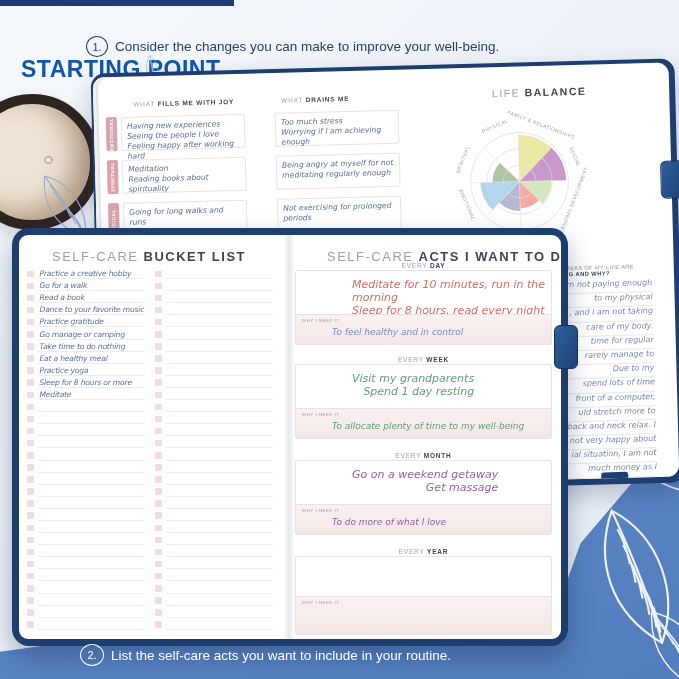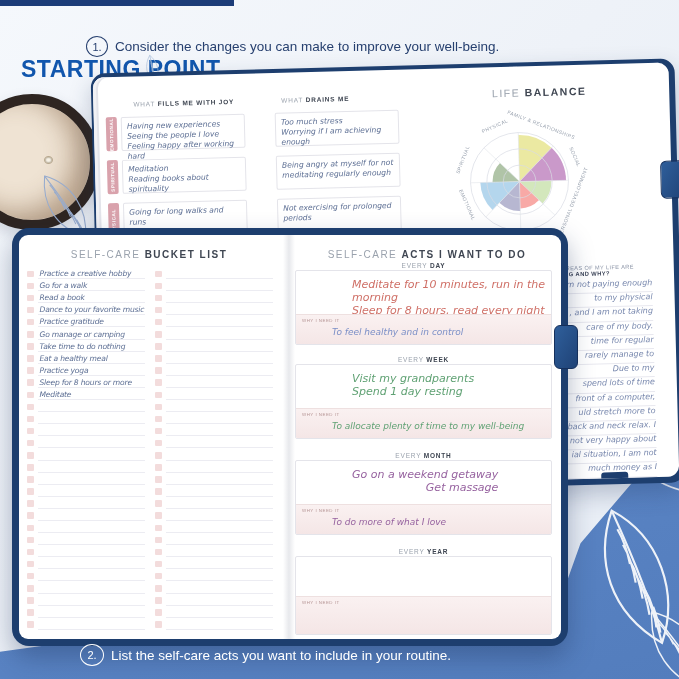--- a/index.html
+++ b/index.html
@@ -47,21 +47,21 @@
   .nb-bottom{left:12px;top:228px;width:556px;height:418px;z-index:3;
              background:#1d3e6e;border-radius:17px;padding:7px;box-sizing:border-box;
              box-shadow:0 12px 26px rgba(25,45,85,.35);}
   .nb-bottom-inner{position:relative;width:100%;height:100%;background:#fff;border-radius:9px;overflow:hidden;}
   .pen-loop-bottom{right:-10px;top:97px;width:24px;height:44px;border-radius:6px;
                    background:linear-gradient(120deg,#2f5f9b,#1f4276);border:1px solid #16305c;box-sizing:border-box;}
   .gutter{left:264px;top:0;width:12px;height:100%;
           background:linear-gradient(90deg,rgba(0,0,0,0) 0%,rgba(60,70,100,.12) 50%,rgba(0,0,0,0) 100%);}
 
   
-  .sec-title{font-size:10px;letter-spacing:1.5px;color:#9aa2ad;text-align:center;white-space:nowrap;}
+  .sec-title{font-size:13px;letter-spacing:1.5px;color:#9aa2ad;text-align:center;white-space:nowrap;}
   .sec-title b{color:#3f4652;font-weight:700;}
   .mini-head{font-size:6.5px;letter-spacing:.8px;color:#9aa2ad;text-align:center;white-space:nowrap;}
   .mini-head b{color:#3f4652;}
   .hand{font-family:"DejaVu Sans",sans-serif;font-style:italic;color:#5d6f94;}
 
   
   .jd-row{display:flex;gap:4px;}
   .jd-tab{width:11px;background:#d9a2ac;border-radius:2px;display:flex;align-items:center;justify-content:center;}
   .jd-tab span{writing-mode:vertical-rl;transform:rotate(180deg);font-size:4.6px;letter-spacing:.6px;color:#fff;font-weight:700;}
   .jd-cell{width:124px;border:1px solid #e4e4ea;border-radius:2px;background:#fff;
@@ -509,21 +509,21 @@
 Sleep for 8 hours, read every night</div>
           </div>
           <div class="act-pink" style="height: 32px; padding-left: 16px;">
             <div class="why-label">WHY I NEED IT</div>
             <div class="why-text hand" style="color: rgb(123, 143, 199);">To feel healthy and in control</div>
           </div>
         </div>
         <div class="abs mini-head" style="left: 276px; top: 121px; width: 257px;"><span>EVERY </span><b>WEEK</b></div>
         <div class="abs act-card" style="top: 129px; height: 75px;">
           <div class="act-white" style="height: 43px;">
-            <div class="act-text hand" style="color: rgb(95, 161, 115);">Visit my grandparents
+            <div class="act-text hand" style="color: rgb(95, 161, 115); text-align: right;">Visit my grandparents
 Spend 1 day resting</div>
           </div>
           <div class="act-pink" style="height: 32px;">
             <div class="why-label">WHY I NEED IT</div>
             <div class="why-text hand" style="color: rgb(95, 161, 115);">To allocate plenty of time to my well-being</div>
           </div>
         </div>
         <div class="abs mini-head" style="left: 276px; top: 217px; width: 257px;"><span>EVERY </span><b>MONTH</b></div>
         <div class="abs act-card" style="top: 225px; height: 75px;">
           <div class="act-white" style="height: 43px; text-align: right;">

